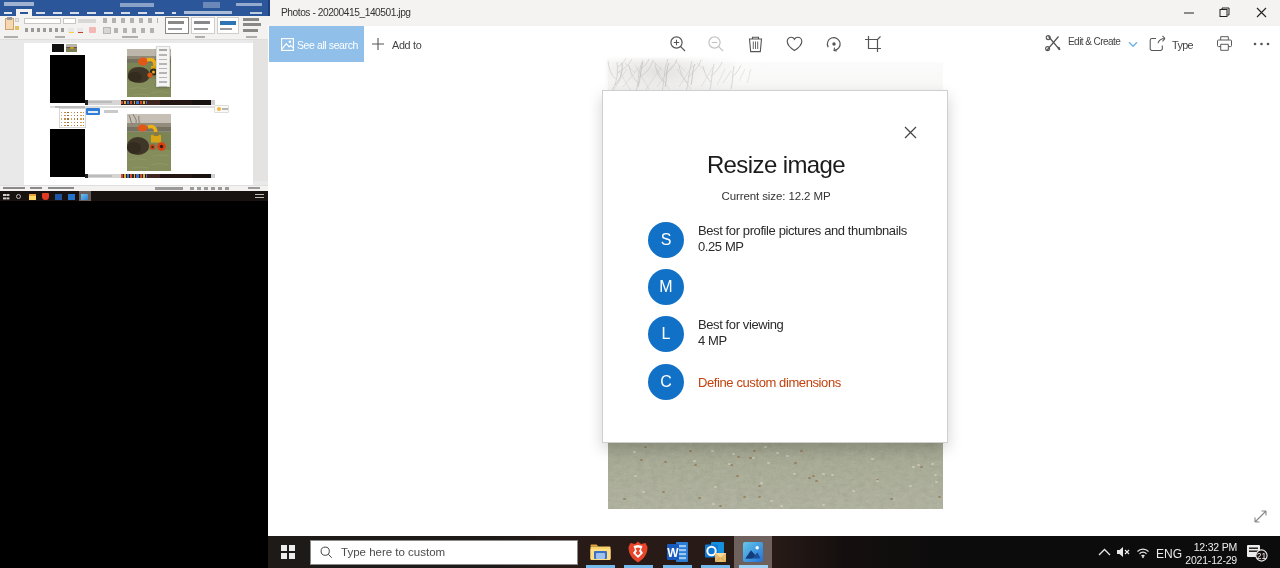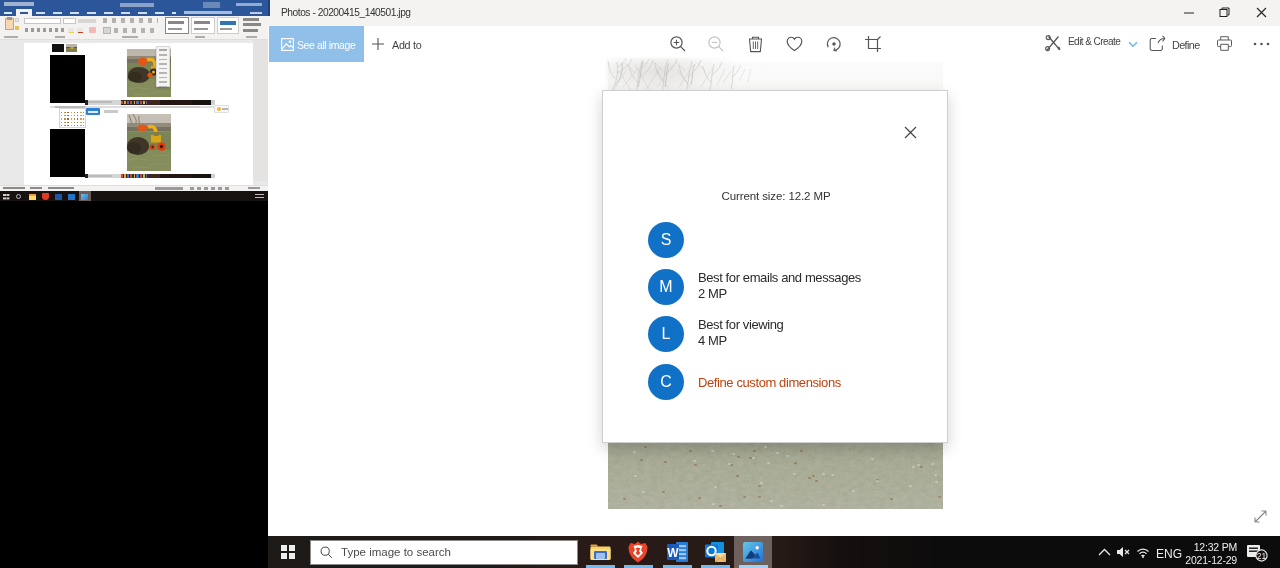--- a/index.html
+++ b/index.html
@@ -188,21 +188,21 @@
 <svg class="a" style="left:1256px;top:7px" width="11" height="11" viewBox="0 0 11 11">
       <path d="M1 1 L10 10 M10 1 L1 10" stroke="#222" stroke-width="1.1"></path>
     </svg>
 
 <div class="a" style="left:269px;top:26px;width:95px;height:36px;background:#90c0ea"></div>
 <svg class="a" style="left:281px;top:37.5px" width="13" height="13" viewBox="0 0 16 16">
       <rect x="0.7" y="0.7" width="14.6" height="14.6" fill="none" stroke="#fff" stroke-width="1.5"></rect>
       <path d="M1.5 13.5 L6.5 7 L10 11 L12 9 L14.5 12" fill="none" stroke="#fff" stroke-width="1.4"></path>
       <circle cx="11" cy="4.6" r="1.6" fill="#fff"></circle>
     </svg>
-<div class="a" style="left:297px;top:38.5px;font-size:10.5px;color:#fff;letter-spacing:-0.4px">See all image</div>
+<div class="a" style="left:297px;top:38.5px;font-size:10.5px;color:#fff;letter-spacing:-0.4px">See all search</div>
 <svg class="a" style="left:371px;top:37px" width="14" height="14" viewBox="0 0 14 14">
       <path d="M7 1 V13 M1 7 H13" stroke="#555" stroke-width="1.1"></path>
     </svg>
 <div class="a" style="left:392px;top:38.5px;font-size:10.8px;color:#444;letter-spacing:-0.3px">Add to</div>
 
 <svg class="a" style="left:669px;top:35px" width="18" height="18" viewBox="0 0 18 18">
       <circle cx="7.5" cy="7.5" r="5.6" fill="none" stroke="#555" stroke-width="1.2"></circle>
       <path d="M11.7 11.7 L16 16" stroke="#555" stroke-width="1.2"></path>
       <path d="M7.5 4.8 V10.2 M4.8 7.5 H10.2" stroke="#555" stroke-width="1.1"></path>
     </svg>
@@ -238,21 +238,21 @@
       <path d="M13.2 12.6 l2.6 .6 .6 2.6 -2.3 -.4 z" fill="#555"></path>
     </svg>
 <div class="a" style="left:1068px;top:36px;font-size:10px;color:#444;letter-spacing:-0.55px">Edit &amp; Create</div>
 <svg class="a" style="left:1128px;top:41px" width="10" height="7" viewBox="0 0 10 7">
       <path d="M1 1.2 L5 5.2 L9 1.2" fill="none" stroke="#70b3e6" stroke-width="1.4"></path>
     </svg>
 <svg class="a" style="left:1149px;top:35px" width="18" height="17" viewBox="0 0 18 17">
       <path d="M7 3.5 H3 A1.8 1.8 0 0 0 1.2 5.3 V13.7 A1.8 1.8 0 0 0 3 15.5 H11.5 A1.8 1.8 0 0 0 13.3 13.7 V10.5" fill="none" stroke="#555" stroke-width="1.05"></path>
       <path d="M5.5 9.8 C6.5 6.8 9 5.2 12.5 5.2 M12.5 5.2 L10 2.5 M12.5 5.2 L10 8" fill="none" stroke="#555" stroke-width="1.05" transform="translate(3.5 -1.7)"></path>
     </svg>
-<div class="a" style="left:1172px;top:38.5px;font-size:10.8px;color:#444;letter-spacing:-0.6px">Define</div>
+<div class="a" style="left:1172px;top:38.5px;font-size:10.8px;color:#444;letter-spacing:-0.6px">Type</div>
 <svg class="a" style="left:1216px;top:35px" width="17" height="17" viewBox="0 0 17 17">
       <path d="M4.7 5 V1.7 H12.3 V5" fill="none" stroke="#5a5a5a" stroke-width="1"></path>
       <rect x="1.5" y="5" width="14" height="6.6" rx="1" fill="none" stroke="#5a5a5a" stroke-width="1"></rect>
       <path d="M4.7 9.3 H12.3 V15.3 H4.7 Z" fill="#fff" stroke="#5a5a5a" stroke-width="1"></path>
     </svg>
 <svg class="a" style="left:1253px;top:42px" width="17" height="4" viewBox="0 0 17 4">
       <circle cx="2" cy="2" r="1.3" fill="#555"></circle>
       <circle cx="8.5" cy="2" r="1.3" fill="#555"></circle>
       <circle cx="15" cy="2" r="1.3" fill="#555"></circle>
     </svg>
@@ -300,26 +300,27 @@
  </svg>
  <div class="a" style="inset:0;background:linear-gradient(180deg,rgba(158,162,134,.7),rgba(173,176,152,.7))"></div>
  <div class="a" style="left:0;top:0;width:2.6px;height:2px;background:transparent;border-radius:50%;filter:blur(0.5px);opacity:.62;box-shadow:122px 21px #8a6b46,54px 48px #8a6b46,204px 32px #8a6b46,81px 7px #8a6b46,36px 3px #8a6b46,207px 37px #8a6b46,150px 53px #8a6b46,32px 16px #8a6b46,268px 36px #8a6b46,186px 19px #8a6b46,90px 54px #8a6b46,56px 18px #8a6b46,111px 62px #8a6b46,15px 55px #8a6b46,330px 53px #8a6b46,135px 53px #8a6b46,141px 14px #8a6b46,86px 21px #8a6b46,150px 42px #8a6b46,192px 7px #8a6b46,312px 23px #8a6b46,200px 34px #8a6b46,129px 13px #8a6b46,128px 32px #8a6b46,145px 7px #8a6b46,282px 55px #8a6b46"></div>
  <div class="a" style="left:1px;top:1px;width:3px;height:1.6px;background:transparent;border-radius:50%;filter:blur(0.45px);opacity:.7;box-shadow:155px 2px #d2d3c2,151px 38px #d2d3c2,161px 56px #d2d3c2,262px 14px #d2d3c2,213px 29px #d2d3c2,308px 20px #d2d3c2,222px 30px #d2d3c2,84px 16px #d2d3c2,158px 18px #d2d3c2,24px 7px #d2d3c2,25px 31px #d2d3c2,322px 19px #d2d3c2,267px 36px #d2d3c2,243px 46px #d2d3c2,177px 11px #d2d3c2,102px 6px #d2d3c2,213px 60px #d2d3c2,105px 42px #d2d3c2,325px 30px #d2d3c2,143px 13px #d2d3c2,184px 29px #d2d3c2,303px 22px #d2d3c2,326px 37px #d2d3c2,103px 59px #d2d3c2,167px 8px #d2d3c2,33px 47px #d2d3c2,119px 19px #d2d3c2,300px 41px #d2d3c2,123px 9px #d2d3c2,171px 61px #d2d3c2"></div>
 </div>
 
 <div class="a" id="dlg" style="left:602px;top:90px;width:346px;height:353px;background:#fff;border:1px solid #cfcfcf;box-shadow:0 6px 14px rgba(0,0,0,.18)">
   <svg class="a" style="left:301px;top:35px" width="13" height="13" viewBox="0 0 13 13">
         <path d="M1 1 L12 12 M12 1 L1 12" stroke="#444" stroke-width="1.2"></path>
       </svg>
+  <div class="a" style="left:0;top:60px;width:346px;text-align:center;font-size:24px;color:#1b1b1b;letter-spacing:-0.6px">Resize image</div>
   <div class="a" style="left:0;top:99px;width:346px;text-align:center;font-size:11.5px;color:#333;letter-spacing:-0.1px">Current size: 12.2 MP</div>
   <div class="a" style="left:45px;top:131px;width:36px;height:36px;border-radius:50%;background:#1071c6;color:#fff;font-size:16px;text-align:center;line-height:36px">S</div>
   <div class="a" style="left:45px;top:178px;width:36px;height:36px;border-radius:50%;background:#1071c6;color:#fff;font-size:16px;text-align:center;line-height:36px">M</div>
   <div class="a" style="left:45px;top:225px;width:36px;height:36px;border-radius:50%;background:#1071c6;color:#fff;font-size:16px;text-align:center;line-height:36px">L</div>
   <div class="a" style="left:45px;top:273px;width:36px;height:36px;border-radius:50%;background:#1071c6;color:#fff;font-size:16px;text-align:center;line-height:36px">C</div>
-  <div class="a" style="left:95px;top:179px;font-size:13px;line-height:16px;color:#2b2b2b;letter-spacing:-0.4px">Best for emails and messages<br>2 MP</div>
+  <div class="a" style="left:95px;top:132px;font-size:13px;line-height:16px;color:#2b2b2b;letter-spacing:-0.4px">Best for profile pictures and thumbnails<br>0.25 MP</div>
   <div class="a" style="left:95px;top:226px;font-size:13px;line-height:16px;color:#2b2b2b;letter-spacing:-0.4px">Best for viewing<br>4 MP</div>
   <div class="a" style="left:95px;top:284px;font-size:13px;line-height:16px;color:#c2410c;letter-spacing:-0.4px">Define custom dimensions</div>
 </div>
 
 <svg class="a" style="left:1252px;top:508px" width="17" height="17" viewBox="0 0 17 17">
       <path d="M3 14 L14 3 M3 14 v-4.5 M3 14 h4.5 M14 3 v4.5 M14 3 h-4.5" fill="none" stroke="#888" stroke-width="1.1"></path>
     </svg>
 
 <div class="a" style="left:268px;top:536px;width:1012px;height:32px;background:linear-gradient(90deg,#1e1a18 0 230px,#281b17 290px 505px,#140f0e 575px,#0c0c0c 680px)"></div>
 
@@ -328,21 +329,21 @@
 <div class="a" style="left:7.7px;top:0;width:6.3px;height:6.3px;background:#ededed"></div>
 <div class="a" style="left:0;top:7.7px;width:6.3px;height:6.3px;background:#ededed"></div>
 <div class="a" style="left:7.7px;top:7.7px;width:6.3px;height:6.3px;background:#ededed"></div>
 </div>
 
 <div class="a" style="left:310px;top:540px;width:268px;height:25px;background:#fff;border:1px solid #8a8a8a"></div>
 <svg class="a" style="left:320px;top:546px" width="13" height="13" viewBox="0 0 13 13">
       <circle cx="5.2" cy="5.2" r="4.1" fill="none" stroke="#444" stroke-width="1"></circle>
       <path d="M8.3 8.3 L11.8 11.8" stroke="#444" stroke-width="1"></path>
     </svg>
-<div class="a" style="left:341px;top:546px;font-size:11.5px;color:#4b4b4b">Type image to search</div>
+<div class="a" style="left:341px;top:546px;font-size:11.5px;color:#4b4b4b">Type here to custom</div>
 
 <div class="a" style="left:734px;top:536px;width:38px;height:32px;background:#6e605c"></div>
 <svg class="a" style="left:590px;top:543px" width="21" height="17" viewBox="0 0 21 17">
       <path d="M0.5 2.5 a1 1 0 0 1 1-1 h5 l2 2 h-8 z" fill="#e0a33e"></path>
       <rect x="0.5" y="3.5" width="20" height="13" rx="1" fill="#fbd267"></rect>
       <path d="M0.5 6 h20 v10 a1 1 0 0 1 -1 1 h-18 a1 1 0 0 1 -1 -1 z" fill="#ffdf85"></path>
       <rect x="4" y="8" width="13" height="8" rx="1" fill="#3d6fc2"></rect>
       <rect x="6" y="10" width="9" height="6" rx="1" fill="#9ec1ef"></rect>
     </svg>
 <svg class="a" style="left:628px;top:541px" width="20" height="22" viewBox="0 0 20 22">

